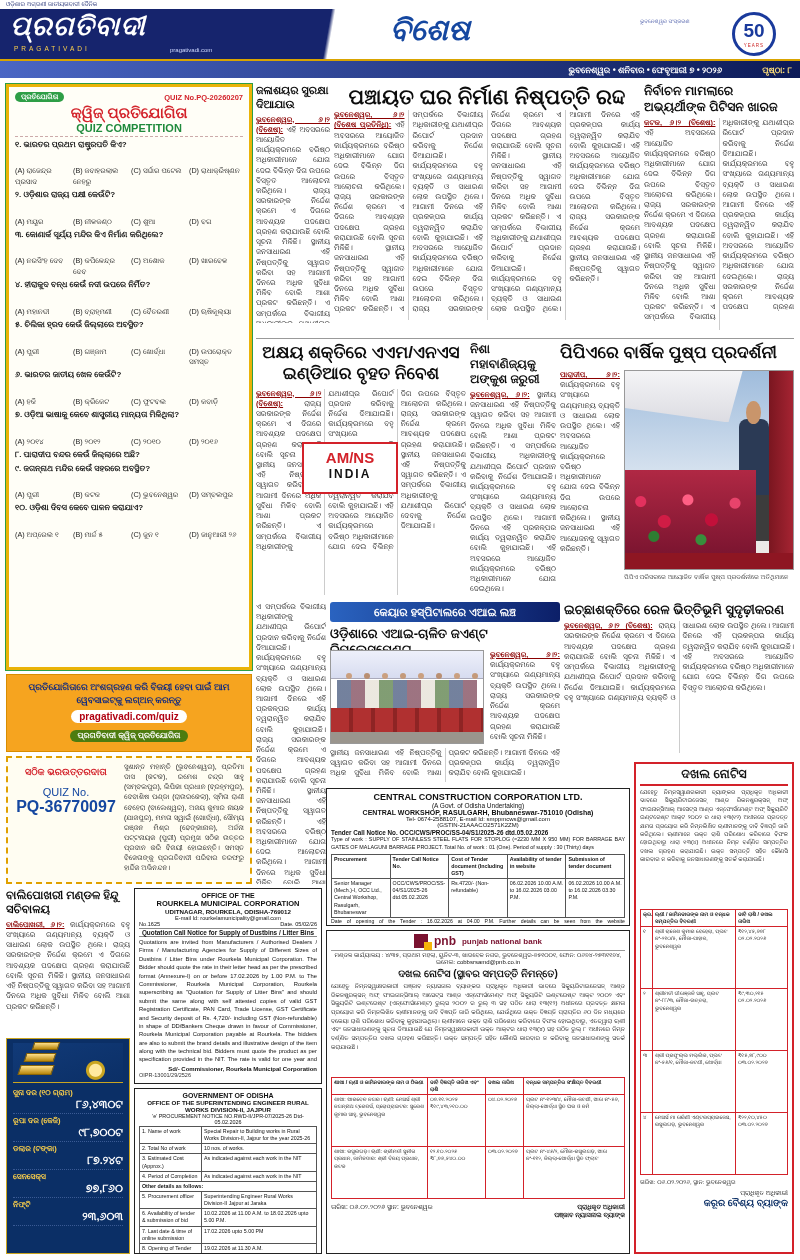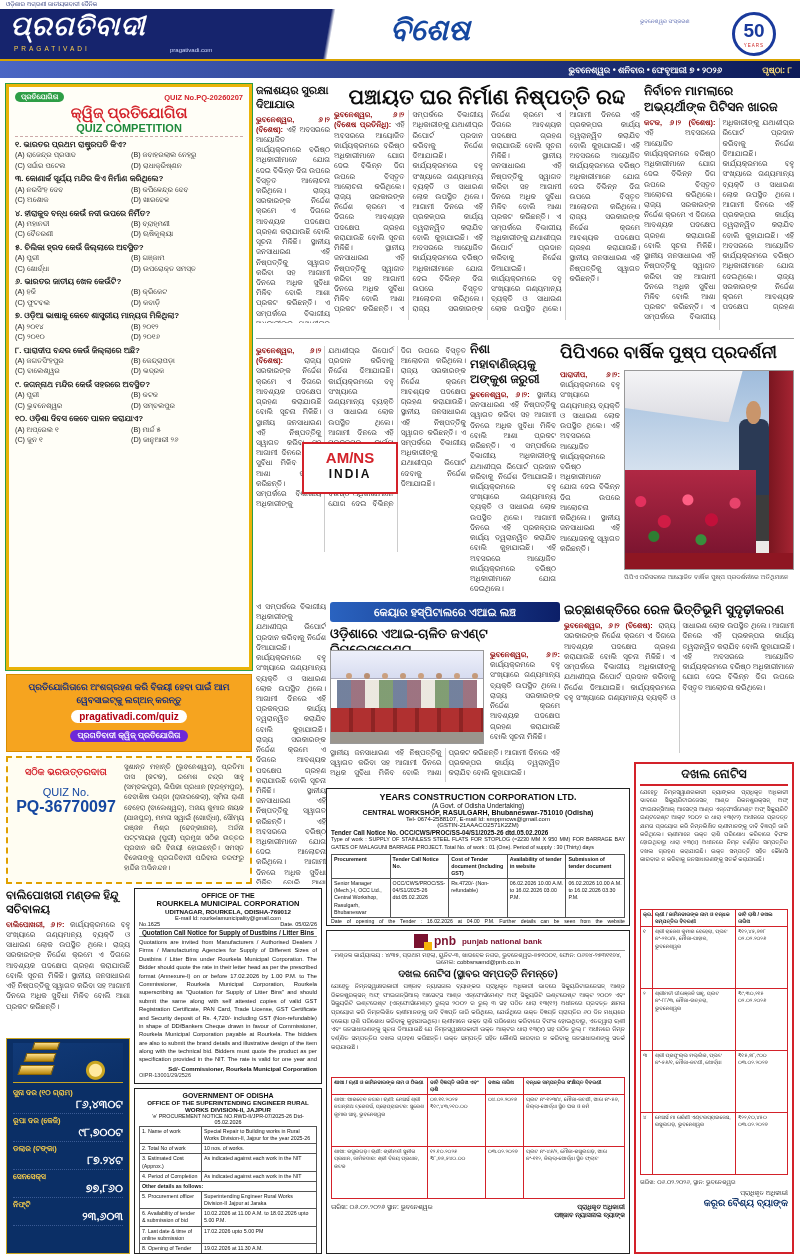--- a/index.html
+++ b/index.html
@@ -17,41 +17,41 @@
   .edition{position:absolute;left:640px;top:8px;color:#4a5ba8;font-size:5.5px;width:80px;line-height:1.5;}
   .badge50{position:absolute;left:732px;top:3px;width:44px;height:44px;border:3px solid #1a3a9c;border-radius:50%;background:#fff;text-align:center;}
   .badge50 .n50{display:block;font-weight:bold;color:#1a3a9c;font-size:19px;line-height:24px;margin-top:4px;}
   .badge50 .yrs{display:block;font-size:4.5px;color:#c22;letter-spacing:1px;}
   .datebar{left:0;top:61px;width:800px;height:17px;background:linear-gradient(90deg,#4a66c4,#0c1a57);color:#fff;}
   .dateline{position:absolute;right:78px;top:4px;font-size:8.5px;font-weight:bold;}
   .pageno{position:absolute;right:8px;top:4px;font-size:8.5px;font-weight:bold;color:#ffe07a;}
   
   .hd{font-weight:bold;color:#0b0b0b;line-height:1.25;}
   .bt{font-size:7.4px;line-height:1.38;text-align:justify;color:#1c1c1c;overflow:hidden;}
-  .byl{font-weight:bold;color:#8b0000;}
+  .byl{font-weight:bold;color:#8b0000;text-decoration:underline;}
   .c2{column-count:2;column-gap:7px;column-rule:1px solid #ccc;}
   .c3{column-count:3;column-gap:7px;column-rule:1px solid #ccc;}
   .c4{column-count:4;column-gap:8px;column-rule:1px solid #ccc;}
   .rule{background:#999;}
   .pre{white-space:pre-line;}
   
   .quizbox{left:6px;top:84px;width:246px;height:586px;border:3px solid #eab308;outline:1px solid #2e9e46;background:#fffef7;padding:5px 6px;overflow:hidden;}
   .quiz-top{display:flex;justify-content:space-between;align-items:center;}
   .quiz-tag{background:#2e9e46;color:#fff;font-size:7px;font-weight:bold;padding:1px 6px;border-radius:7px;}
   .quiz-no-top{color:#d3222a;font-size:7.5px;font-weight:bold;}
   .quiz-title{text-align:center;color:#d3222a;font-weight:bold;font-size:15px;margin-top:2px;}
   .quiz-sub{text-align:center;color:#1f8a3c;font-weight:bold;font-size:11px;border-bottom:1px dashed #caa;padding-bottom:2px;margin-bottom:3px;}
   .qitem{margin-bottom:3px;}
   .qq{font-size:8px;font-weight:bold;line-height:1.3;}
-  .qopts{display:grid;grid-template-columns:1fr 1fr;column-gap:4px;font-size:7.2px;line-height:1.45;color:#222;}
+  .qopts{display:grid;grid-template-columns:1fr 1fr 1fr 1fr;column-gap:4px;font-size:7.2px;line-height:1.45;color:#222;margin-top:16px;}
   
   .promo{left:6px;top:674px;width:246px;height:78px;background:#f6a41f;border:1px solid #d88c00;text-align:center;padding:6px 8px;overflow:hidden;}
   .promo-l1{color:#102a80;font-weight:bold;font-size:9px;line-height:1.4;}
   .promo-web{color:#b00010;font-weight:bold;font-size:10px;background:#fff;display:inline-block;padding:1px 8px;border-radius:8px;margin-top:3px;}
-  .promo-pill{color:#fff;background:#6d28d9;display:inline-block;font-size:8px;font-weight:bold;padding:1px 8px;border-radius:8px;margin-top:3px;}
+  .promo-pill{color:#fff;background:#4d7c0f;display:inline-block;font-size:8px;font-weight:bold;padding:1px 8px;border-radius:8px;margin-top:3px;}
   .winners{left:6px;top:756px;width:246px;height:128px;border:2px dashed #e0a000;padding:4px 6px;display:flex;gap:6px;overflow:hidden;background:#fffdf2;}
   .win-left{width:104px;flex:none;text-align:center;}
   .win-label{color:#d3222a;font-weight:bold;font-size:9.5px;margin-top:4px;}
   .win-qn1{color:#1547a0;font-weight:normal;font-size:11px;margin-top:8px;}
   .win-qn2{color:#1547a0;font-weight:bold;font-size:16px;}
   .win-names{font-size:7px;line-height:1.45;text-align:justify;color:#222;overflow:hidden;}
   
   .gold{left:6px;top:1038px;width:124px;height:216px;background:#0b2f66;border:1px solid #caa520;padding:4px 6px;overflow:hidden;}
   .goldbars{height:40px;position:relative;background:radial-gradient(circle at 75% 70%,#ffe9a0 0 6px,#caa520 7px 9px,transparent 10px),linear-gradient(160deg,#113a78,#0b2f66);border-bottom:1px solid #caa520;margin-bottom:3px;}
   .bar{position:absolute;background:linear-gradient(#ffe08a,#b8860b);border:1px solid #8a6508;}
@@ -142,20 +142,29 @@
     <div class="qitem">
         <div class="qq">୧. ଭାରତର ପ୍ରଥମ ରାଷ୍ଟ୍ରପତି କିଏ?</div>
         <div class="qopts">
           <span>(A) ରାଜେନ୍ଦ୍ର ପ୍ରସାଦ</span>
           <span>(B) ଜବାହରଲାଲ ନେହରୁ</span>
           <span>(C) ସର୍ଦ୍ଦାର ପଟେଲ</span>
           <span>(D) ରାଧାକ୍ରିଷ୍ଣନ</span>
         </div>
       </div>
     <div class="qitem">
+        <div class="qq">୨. ଓଡ଼ିଶାର ରାଜ୍ୟ ପକ୍ଷୀ କେଉଁଟି?</div>
+        <div class="qopts">
+          <span>(A) ମୟୂର</span>
+          <span>(B) ନୀଳକଣ୍ଠ</span>
+          <span>(C) ଶୁଆ</span>
+          <span>(D) ବଗ</span>
+        </div>
+      </div>
+    <div class="qitem">
         <div class="qq">୩. କୋଣାର୍କ ସୂର୍ଯ୍ୟ ମନ୍ଦିର କିଏ ନିର୍ମାଣ କରିଥିଲେ?</div>
         <div class="qopts">
           <span>(A) ନରସିଂହ ଦେବ</span>
           <span>(B) କପିଳେନ୍ଦ୍ର ଦେବ</span>
           <span>(C) ଅଶୋକ</span>
           <span>(D) ଖାରବେଳ</span>
         </div>
       </div>
     <div class="qitem">
         <div class="qq">୪. ହୀରାକୁଦ ବନ୍ଧ କେଉଁ ନଦୀ ଉପରେ ନିର୍ମିତ?</div>
@@ -188,26 +197,20 @@
         <div class="qq">୭. ଓଡ଼ିଆ ଭାଷାକୁ କେବେ ଶାସ୍ତ୍ରୀୟ ମାନ୍ୟତା ମିଳିଥିଲା?</div>
         <div class="qopts">
           <span>(A) ୨୦୧୪</span>
           <span>(B) ୨୦୧୨</span>
           <span>(C) ୨୦୧୦</span>
           <span>(D) ୨୦୧୬</span>
         </div>
       </div>
     <div class="qitem">
         <div class="qq">୮. ପାରାଦୀପ ବନ୍ଦର କେଉଁ ଜିଲ୍ଲାରେ ଅଛି?</div>
-        <div class="qopts">
-          <span>(A) ଜଗତସିଂହପୁର</span>
-          <span>(B) କେନ୍ଦ୍ରାପଡ଼ା</span>
-          <span>(C) ବାଲେଶ୍ୱର</span>
-          <span>(D) ଭଦ୍ରକ</span>
-        </div>
       </div>
     <div class="qitem">
         <div class="qq">୯. ଜଗନ୍ନାଥ ମନ୍ଦିର କେଉଁ ସହରରେ ଅବସ୍ଥିତ?</div>
         <div class="qopts">
           <span>(A) ପୁରୀ</span>
           <span>(B) କଟକ</span>
           <span>(C) ଭୁବନେଶ୍ୱର</span>
           <span>(D) ସମ୍ବଲପୁର</span>
         </div>
       </div>
@@ -293,20 +296,21 @@
     <div class="hd" style="font-size:12.5px;">ନିର୍ବାଚନ ମାମଲାରେ ଅଭ୍ୟର୍ଥୀଙ୍କ ପିଟିସନ ଖାରଜ</div>
     <div class="bt c2" style="margin-top:3px;height:212px;">
       <span class="byl">କଟକ, ୬।୨ (ବିଶେଷ):</span>
       <span>ଏହି ଅବସରରେ ଆୟୋଜିତ କାର୍ଯ୍ୟକ୍ରମରେ ବରିଷ୍ଠ ଅଧିକାରୀମାନେ ଯୋଗ ଦେଇ ବିଭିନ୍ନ ଦିଗ ଉପରେ ବିସ୍ତୃତ ଆଲୋଚନା କରିଥିଲେ। ରାଜ୍ୟ ସରକାରଙ୍କ ନିର୍ଦ୍ଦେଶ କ୍ରମେ ଏ ଦିଗରେ ଆବଶ୍ୟକ ପଦକ୍ଷେପ ଗ୍ରହଣ କରାଯାଉଛି ବୋଲି ସୂଚନା ମିଳିଛି। ସ୍ଥାନୀୟ ଜନସାଧାରଣ ଏହି ନିଷ୍ପତ୍ତିକୁ ସ୍ୱାଗତ କରିବା ସହ ଆଗାମୀ ଦିନରେ ଅଧିକ ସୁବିଧା ମିଳିବ ବୋଲି ଆଶା ପ୍ରକଟ କରିଛନ୍ତି। ଏ ସମ୍ପର୍କରେ ବିଭାଗୀୟ ଅଧିକାରୀଙ୍କୁ ଯଥାଶୀଘ୍ର ରିପୋର୍ଟ ପ୍ରଦାନ କରିବାକୁ ନିର୍ଦ୍ଦେଶ ଦିଆଯାଇଛି। କାର୍ଯ୍ୟକ୍ରମରେ ବହୁ ସଂଖ୍ୟାରେ ଗଣ୍ୟମାନ୍ୟ ବ୍ୟକ୍ତି ଓ ସାଧାରଣ ଲୋକ ଉପସ୍ଥିତ ଥିଲେ। ଆଗାମୀ ଦିନରେ ଏହି ପ୍ରକଳ୍ପର କାର୍ଯ୍ୟ ତ୍ୱରାନ୍ୱିତ କରାଯିବ ବୋଲି କୁହାଯାଇଛି। ଏହି ଅବସରରେ ଆୟୋଜିତ କାର୍ଯ୍ୟକ୍ରମରେ ବରିଷ୍ଠ ଅଧିକାରୀମାନେ ଯୋଗ ଦେଇଥିଲେ। ରାଜ୍ୟ ସରକାରଙ୍କ ନିର୍ଦ୍ଦେଶ କ୍ରମେ ଆବଶ୍ୟକ ପଦକ୍ଷେପ ଗ୍ରହଣ କରାଯାଉଛି ବୋଲି ସୂଚନା ମିଳିଛି।</span>
     </div>
   </div>
 
   <div class="abs rule" style="left:256px;top:338px;width:538px;height:1px;"></div>
 
   <div class="abs" style="left:256px;top:342px;width:210px;height:256px;overflow:hidden;">
+    <div class="hd h-xl" style="text-align:center;">ଅକ୍ଷୟ ଶକ୍ତିରେ ଏଏମ/ଏନଏସ ଇଣ୍ଡିଆର ବୃହତ ନିବେଶ</div>
     <div class="bt c3" style="margin-top:4px;height:206px;">
       <span class="byl">ଭୁବନେଶ୍ୱର, ୬।୨ (ବିଶେଷ):</span>
       <span>ରାଜ୍ୟ ସରକାରଙ୍କ ନିର୍ଦ୍ଦେଶ କ୍ରମେ ଏ ଦିଗରେ ଆବଶ୍ୟକ ପଦକ୍ଷେପ ଗ୍ରହଣ କରାଯାଉଛି ବୋଲି ସୂଚନା ମିଳିଛି। ସ୍ଥାନୀୟ ଜନସାଧାରଣ ଏହି ନିଷ୍ପତ୍ତିକୁ ସ୍ୱାଗତ କରିବା ସହ ଆଗାମୀ ଦିନରେ ଅଧିକ ସୁବିଧା ମିଳିବ ବୋଲି ଆଶା ପ୍ରକଟ କରିଛନ୍ତି। ଏ ସମ୍ପର୍କରେ ବିଭାଗୀୟ ଅଧିକାରୀଙ୍କୁ ଯଥାଶୀଘ୍ର ରିପୋର୍ଟ ପ୍ରଦାନ କରିବାକୁ ନିର୍ଦ୍ଦେଶ ଦିଆଯାଇଛି। କାର୍ଯ୍ୟକ୍ରମରେ ବହୁ ସଂଖ୍ୟାରେ ଗଣ୍ୟମାନ୍ୟ ବ୍ୟକ୍ତି ଓ ସାଧାରଣ ଲୋକ ଉପସ୍ଥିତ ଥିଲେ। ଆଗାମୀ ଦିନରେ ଏହି ପ୍ରକଳ୍ପର କାର୍ଯ୍ୟ ତ୍ୱରାନ୍ୱିତ କରାଯିବ ବୋଲି କୁହାଯାଇଛି। ଏହି ଅବସରରେ ଆୟୋଜିତ କାର୍ଯ୍ୟକ୍ରମରେ ବରିଷ୍ଠ ଅଧିକାରୀମାନେ ଯୋଗ ଦେଇ ବିଭିନ୍ନ ଦିଗ ଉପରେ ବିସ୍ତୃତ ଆଲୋଚନା କରିଥିଲେ। ରାଜ୍ୟ ସରକାରଙ୍କ ନିର୍ଦ୍ଦେଶ କ୍ରମେ ଆବଶ୍ୟକ ପଦକ୍ଷେପ ଗ୍ରହଣ କରାଯାଉଛି। ସ୍ଥାନୀୟ ଜନସାଧାରଣ ଏହି ନିଷ୍ପତ୍ତିକୁ ସ୍ୱାଗତ କରିଛନ୍ତି। ଏ ସମ୍ପର୍କରେ ବିଭାଗୀୟ ଅଧିକାରୀଙ୍କୁ ଯଥାଶୀଘ୍ର ରିପୋର୍ଟ ଦେବାକୁ ନିର୍ଦ୍ଦେଶ ଦିଆଯାଇଛି।</span>
     </div>
     <div class="amns-logo">
       <div class="amns1">AM/NS</div>
       <div class="amns2">INDIA</div>
     </div>
   </div>
 
@@ -408,21 +412,21 @@
 ୦୩.୦୨.୨୦୨୬</td>
       </tr>
     </tbody>
       </table>
     <div style="font-size:6px;margin-top:4px;">ତାରିଖ: ୦୬.୦୨.୨୦୨୬, ସ୍ଥାନ: ଭୁବନେଶ୍ୱର</div>
     <div class="dk-sign">ପ୍ରାଧିକୃତ ଅଧିକାରୀ</div>
     <div class="dk-bank">କରୂର ବୈଶ୍ୟ ବ୍ୟାଙ୍କ</div>
   </div>
 
   <div class="abs nbox" style="left:326px;top:788px;width:304px;height:138px;">
-    <div class="nb-c" style="font-weight:bold;font-size:9px;">YEARS CONSTRUCTION CORPORATION LTD.</div>
+    <div class="nb-c" style="font-weight:bold;font-size:9px;">CENTRAL CONSTRUCTION CORPORATION LTD.</div>
     <div class="nb-c" style="font-size:6.5px;">(A Govt. of Odisha Undertaking)</div>
     <div class="nb-c" style="font-weight:bold;font-size:7px;">CENTRAL WORKSHOP, RASULGARH, Bhubaneswar-751010 (Odisha)</div>
     <div class="nb-c" style="font-size:6px;">Tel- 0674-2588107, E-mail Id: smppmcws@gmail.com</div>
     <div class="nb-c" style="font-size:6px;">(GSTIN-21AAACO2571K2ZM)</div>
     <div style="font-weight:bold;font-size:6.3px;margin-top:1px;">Tender Call Notice No. OCC/CWS/PROC/SS-04/S1/2025-26 dtd.05.02.2026</div>
     <div class="n58" style="font-size:5.4px;">Type of work : SUPPLY OF STAINLESS STEEL FLATS FOR STOPLOG (≈2230 MM X 950 MM) FOR BARRAGE BAY GATES OF MALAGUNI BARRAGE PROJECT. Total No. of work : 01 (One). Period of supply : 30 (Thirty) days</div>
     <table class="tbl" style="margin-top:2px;">
       <tbody>
           <tr>
         <th>Procurement</th>

